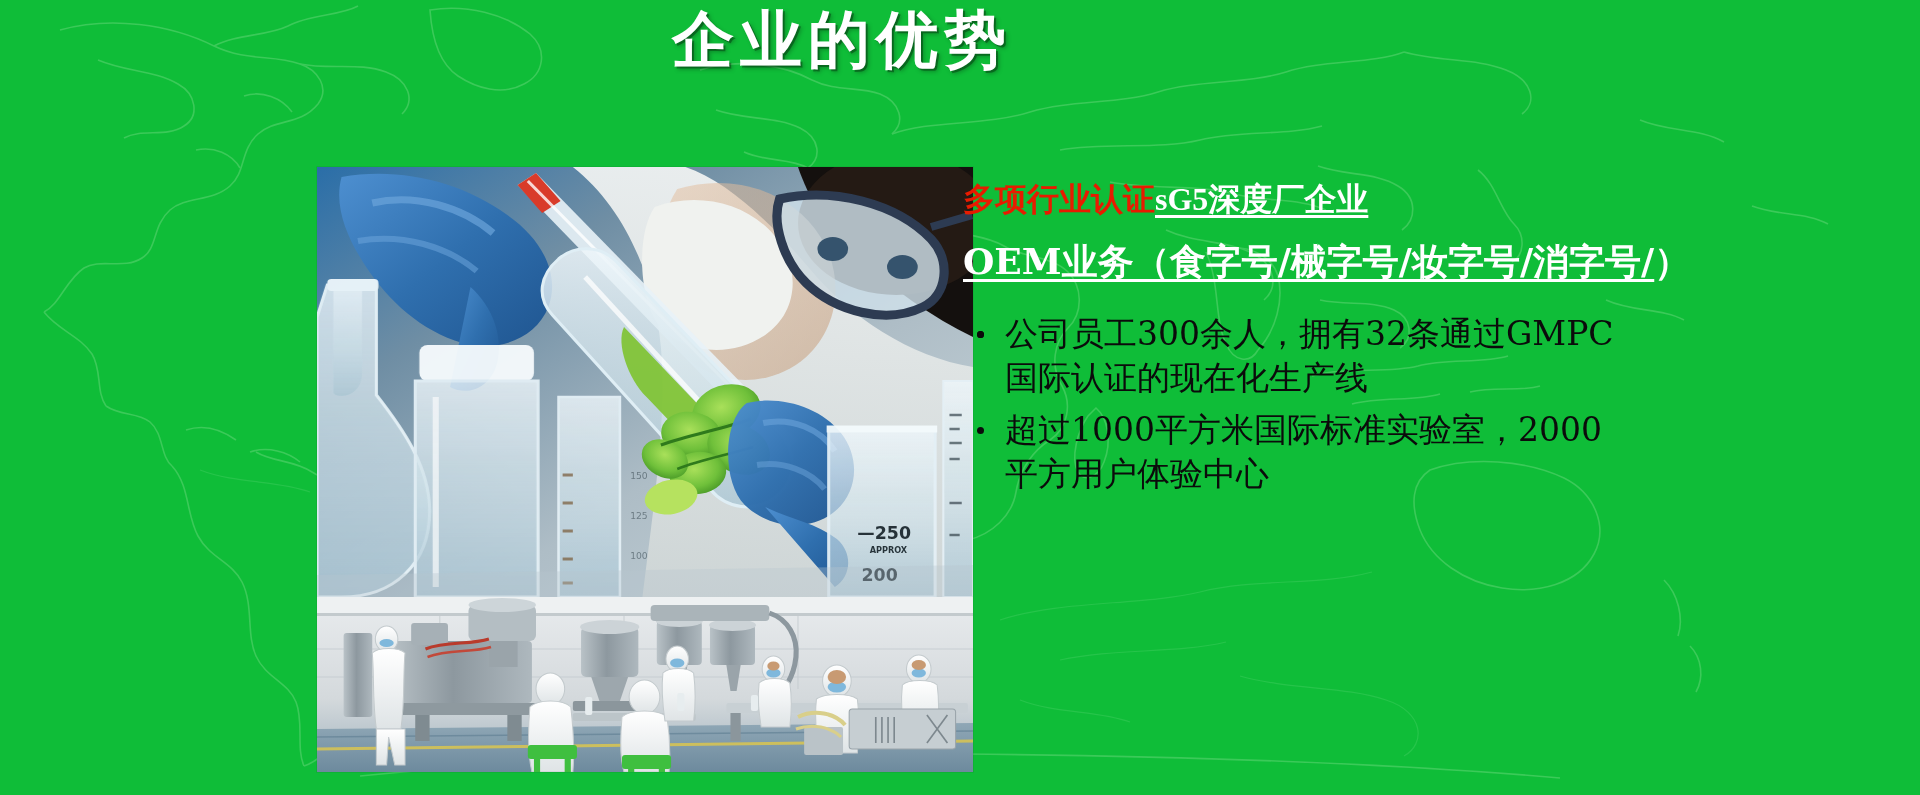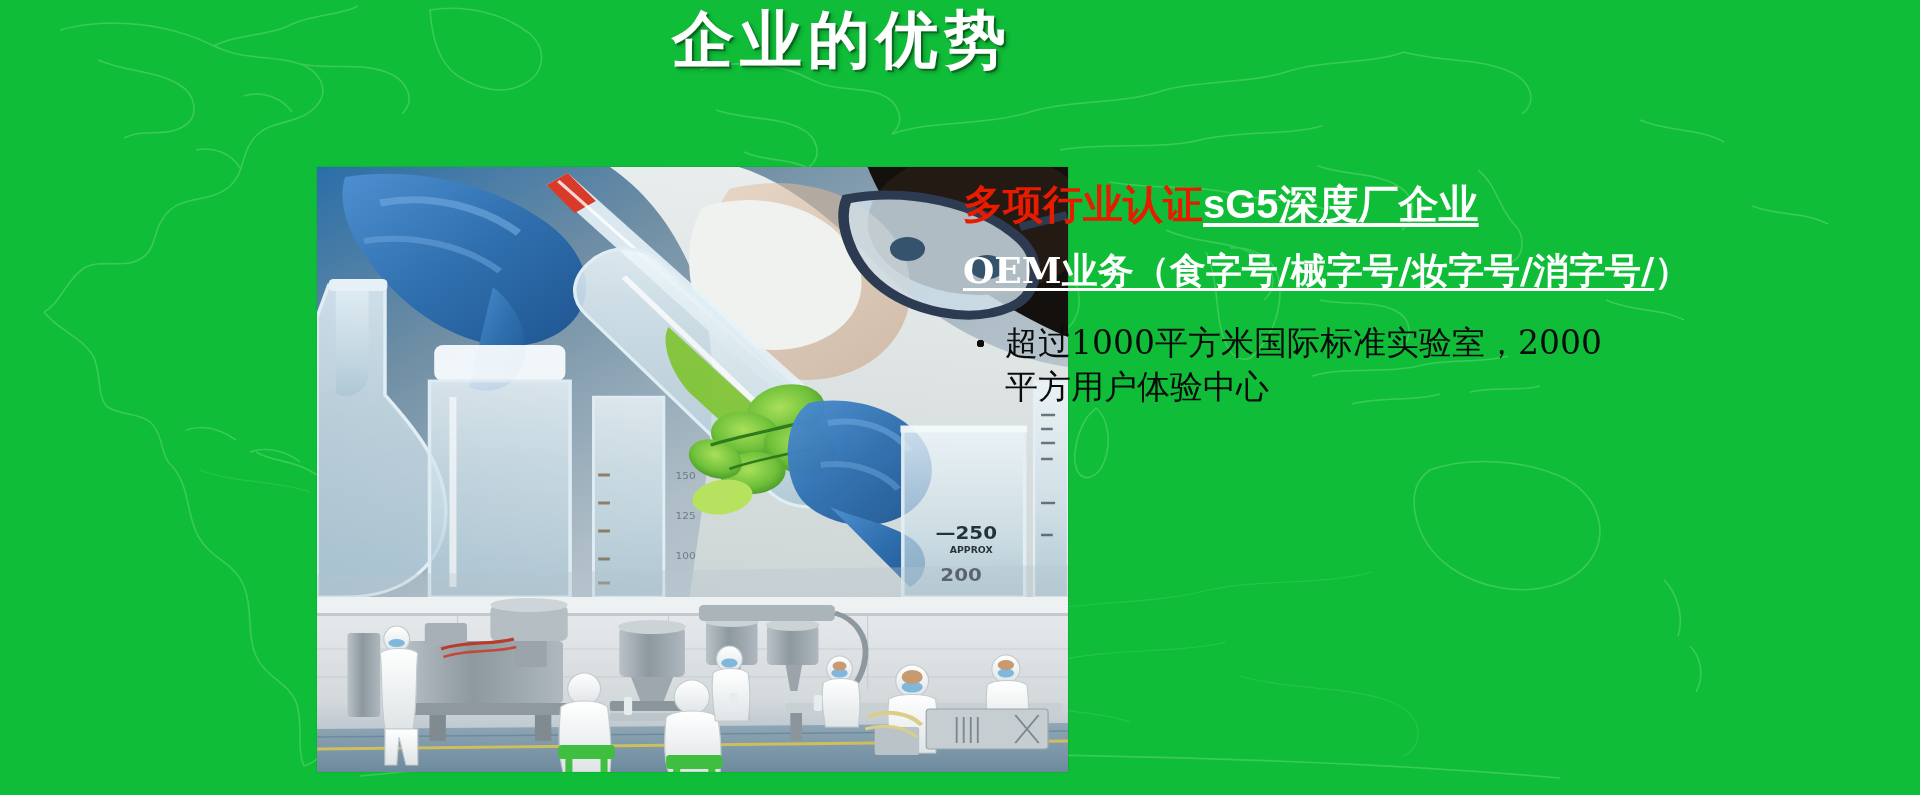--- a/index.html
+++ b/index.html
@@ -56,21 +56,21 @@
     text-shadow:
        2px 2px 0 rgba(0,0,0,0.30),
        3px 3px 4px rgba(0,0,0,0.26);
   }
 
   
   .photo-stack {
     position: absolute;
     left: 317px;
     top: 167px;
-    width: 751px;
+    width: 656px;
     height: 605px;
     z-index: 4;
     box-shadow: 0 0 0 1px rgba(0,0,0,0.05);
   }
   .photo {
     position: relative;
     width: 100%;
     overflow: hidden;
     display: block;
   }
@@ -80,22 +80,22 @@
 
   
   .content {
     position: absolute;
     left: 963px;
     top: 182px;
     width: 940px;
     z-index: 5;
   }
   .headline {
-    font-family: Liberation Sans, sans-serif;
-    font-size: 40px;
+    font-family: Liberation Serif, serif;
+    font-size: 32px;
     line-height: 1.12;
     font-weight: 700;
     white-space: nowrap;
   }
   .headline .hl-red   { color: #e81b00; }
   .headline .hl-white { color: #ffffff; text-decoration: underline; text-underline-offset: 5px; }
 
   .subline {
     margin-top: 22px;
     font-family: "DejaVu Serif", "Liberation Serif", serif;
@@ -526,20 +526,21 @@
     <div class="subline">
       <span class="sub-underline">OEM业务（食字号/械字号/妆字号/消字号/</span><span>）</span>
     </div>
 
     <ul class="bullets">
       <li class="bullet">
         <span class="bullet-dot"></span>
       </li>
       <li class="bullet">
         <span class="bullet-dot"></span>
+        <span>公司员工300余人，拥有32条通过GMPC国际认证的现在化生产线</span>
       </li>
       <li class="bullet">
         <span class="bullet-dot"></span>
         <span>超过1000平方米国际标准实验室，2000平方用户体验中心</span>
       </li>
     </ul>
   </div>
 
 </div>
 

